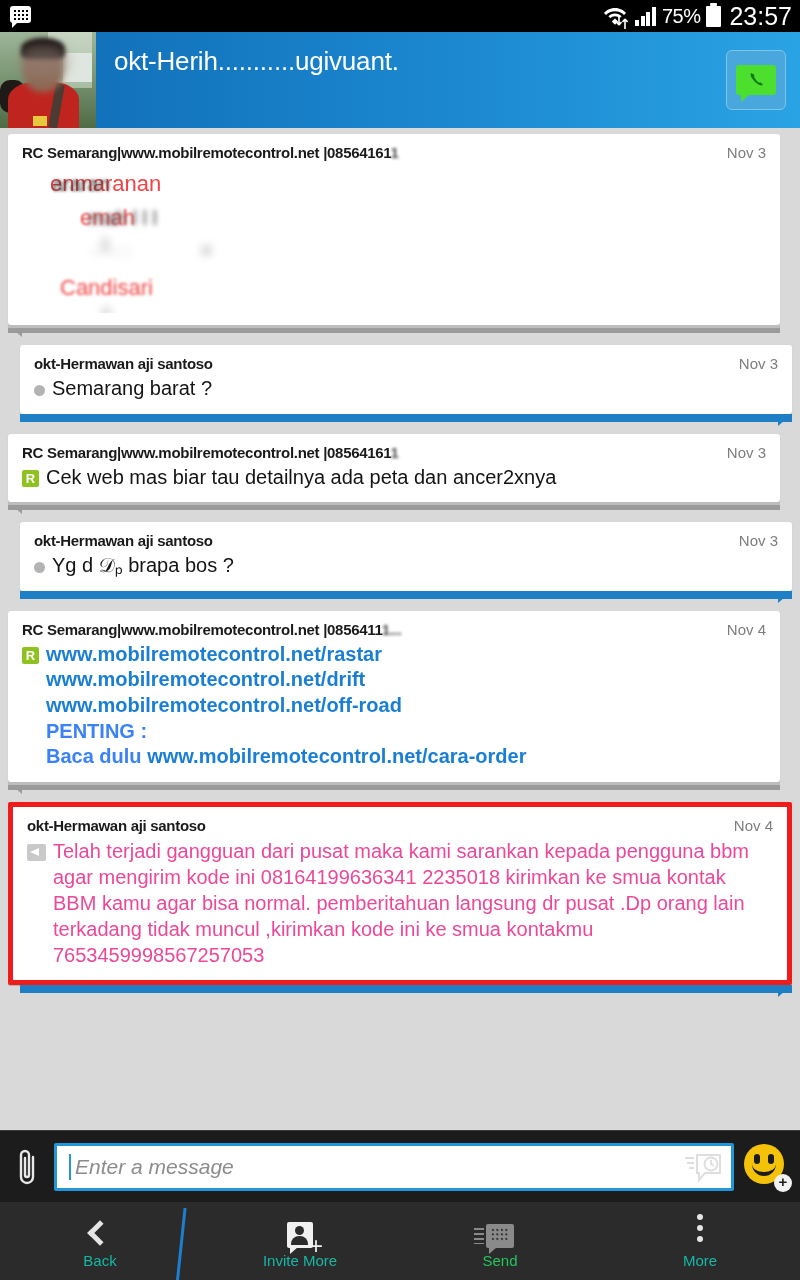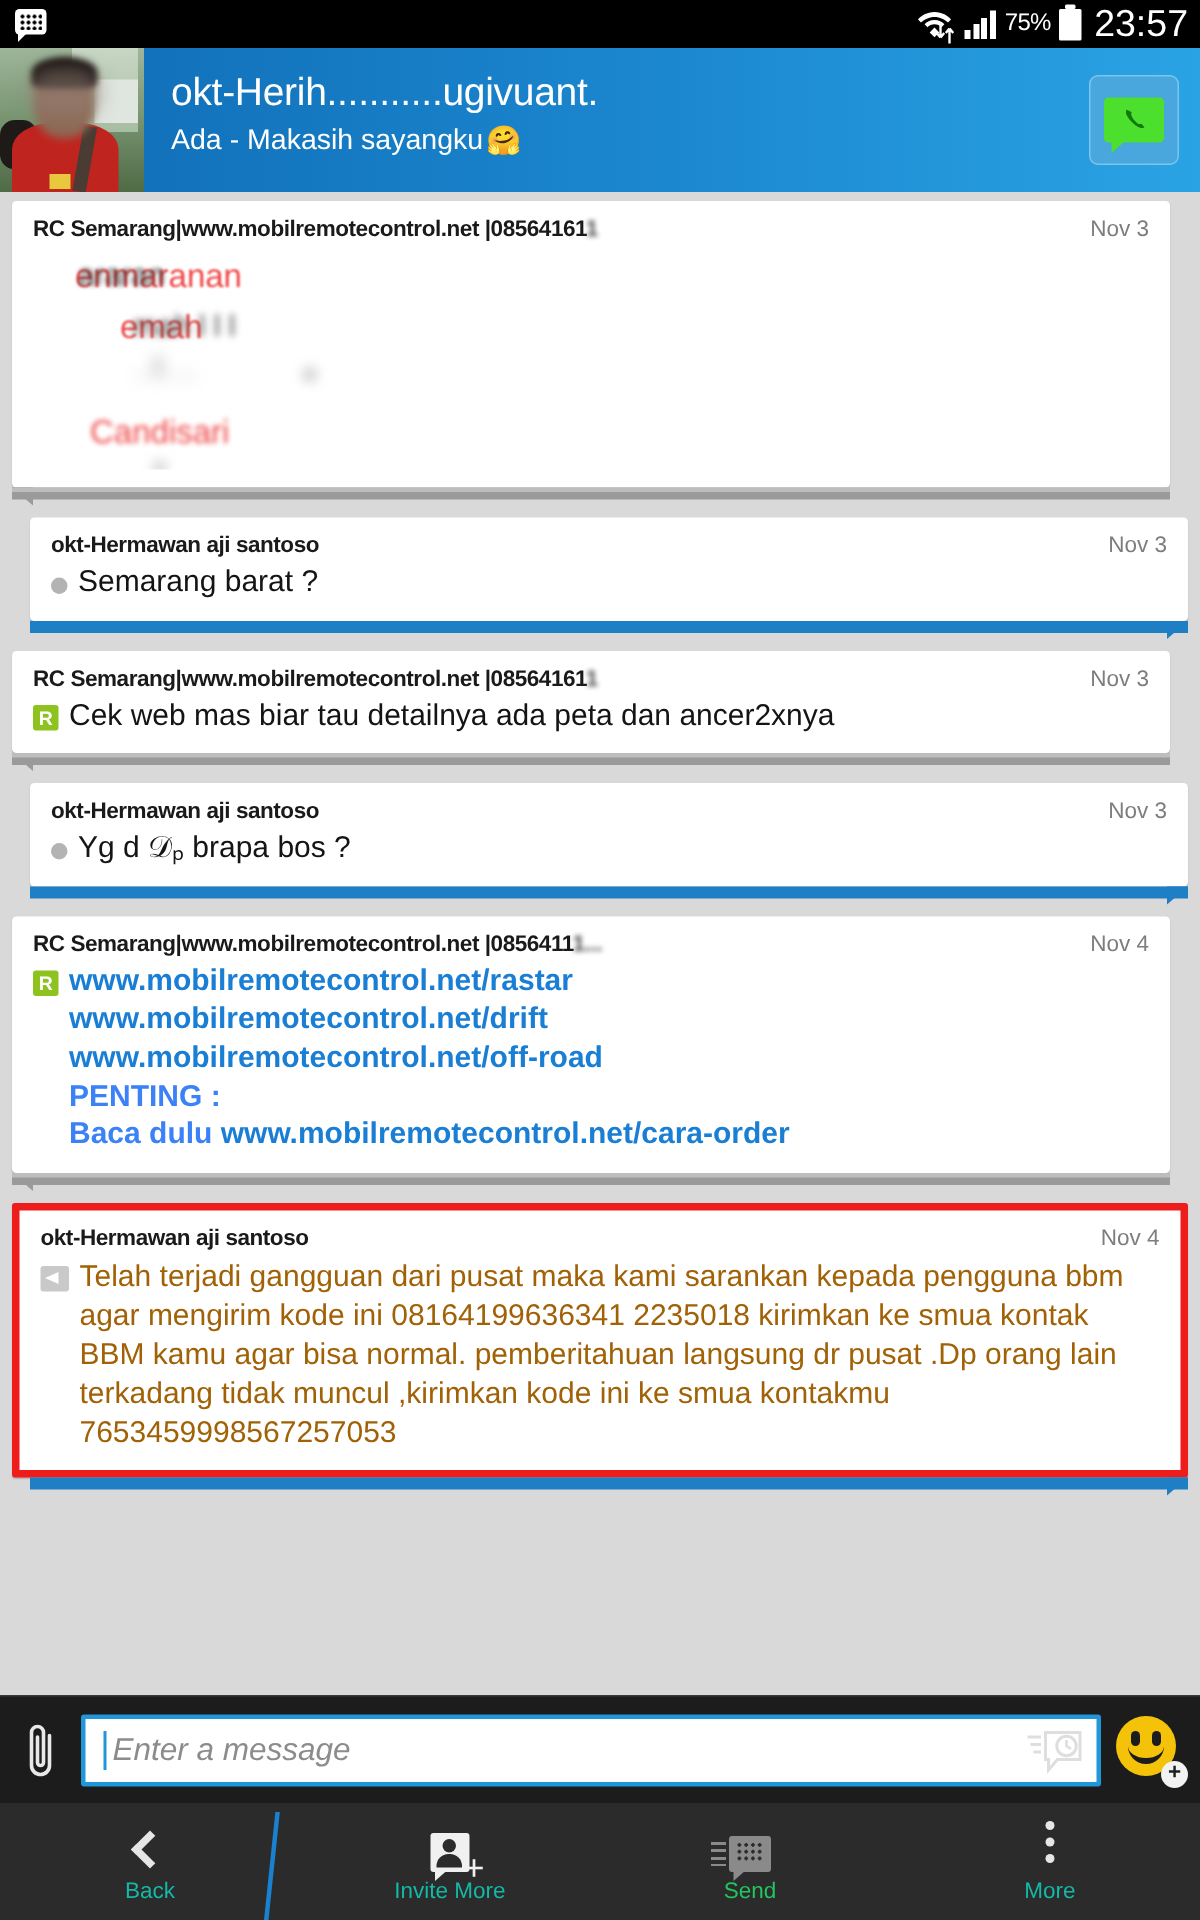--- a/index.html
+++ b/index.html
@@ -32,21 +32,21 @@
       radial-gradient(circle at 2px 2px,#000 1.1px,transparent 1.2px) 0 0/4px 4px repeat;
   }
   .wifi{ position:relative; width:24px; height:22px; }
   .wifi svg{ display:block; }
   .signal{ display:flex; align-items:flex-end; gap:1.5px; height:20px; }
   .signal i{ display:block; width:4px; background:#fff; }
   .signal i:nth-child(1){height:6px;}
   .signal i:nth-child(2){height:10px;}
   .signal i:nth-child(3){height:14px;}
   .signal i:nth-child(4){height:19px;}
-  .batt-pct{ font-size:16px; font-weight:400; letter-spacing:-0.5px; }
+  .batt-pct{ font-size:20px; font-weight:400; letter-spacing:-0.5px; }
   .batt{
     width:15px;height:21px;border:0;background:#fff;border-radius:1px;position:relative;
   }
   .batt:before{
     content:"";position:absolute;top:-3px;left:4px;width:7px;height:3px;background:#fff;border-radius:1px;
   }
   .clock{ font-size:25px; font-weight:400; letter-spacing:0px; margin-left:2px;}
 
   
   .header{
@@ -177,21 +177,21 @@
   .msg.spam .bubble{
     margin:0 8px 0 8px; border:5px solid #ef1c1c; border-radius:2px;
   }
   .msg.spam .tailbar{
     height:8px;background:#1f7fc4;margin:0 8px 0 20px;position:relative;
   }
   .msg.spam .tailbar:before{
     content:"";position:absolute;right:0;top:0;
     border-left:14px solid #1f7fc4;border-bottom:12px solid transparent;
   }
-  .spam-text{ font-size:20px; color:#a16207; font-weight:400; line-height:1.3; }
+  .spam-text{ font-size:20px; color:#ec4899; font-weight:400; line-height:1.3; }
 
   
   .inputbar{
     position:absolute;left:0;right:0;bottom:78px;height:72px;
     background:#1c1c1c; display:flex; align-items:center; padding:0 10px; gap:10px;
     border-top:1px solid #3a3a3a;
   }
   .clip{ width:34px;height:46px;flex:0 0 34px;display:flex;align-items:center;justify-content:center; }
   .field{
     flex:1; height:48px; background:#ffffff; border:3px solid #2196d8; border-radius:2px;
@@ -309,24 +309,20 @@
     <div class="av-strap"></div>
     <div class="av-head"></div>
     <div class="av-hair"></div>
     <div class="av-blur"></div>
     <div class="av-badge"></div>
   </div>
   <div class="hdr-text">
     <div class="hdr-title-wrap">
       <span class="hdr-title">okt-He</span><span class="hdr-title blurpart">rih</span><span class="hdr-title blurpart">...........</span><span class="hdr-title blurpart2">ugi</span><span class="hdr-title blurpart2">vuant.</span>
     </div>
-    <div class="hdr-sub">
-      <span>Ada - Makasih sayangku</span>
-      <span class="hdr-emoji">🤗</span>
-    </div>
   </div>
   <div class="hdr-btn">
     <div class="gbub">
       <svg width="22" height="20" viewBox="0 0 22 20">
         <path d="M6 3 C6 3 5 5 6.5 7.5 C8 10 11 13 13.5 14.5 C16 16 18 15 18 15 L16 12.5 C16 12.5 14.5 13.3 13 12 C11.5 10.7 9.8 8.6 9.3 7 C8.8 5.4 9.5 4.8 9.5 4.8 Z" fill="#127a0c"></path>
       </svg>
     </div>
   </div>
 </div>
 

